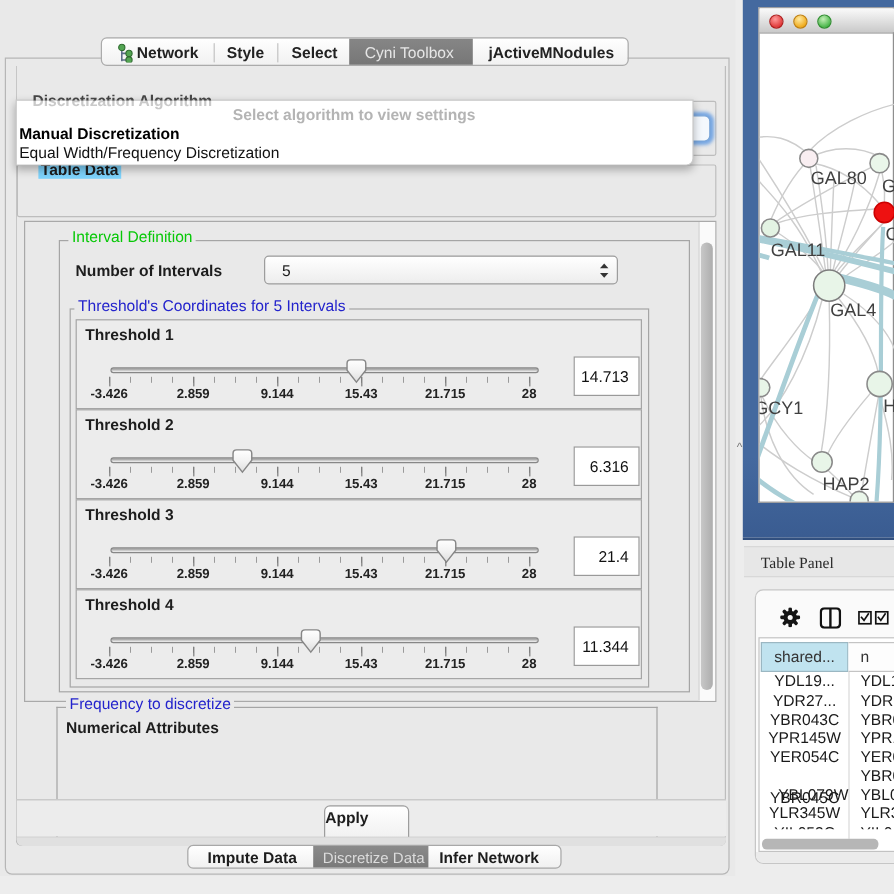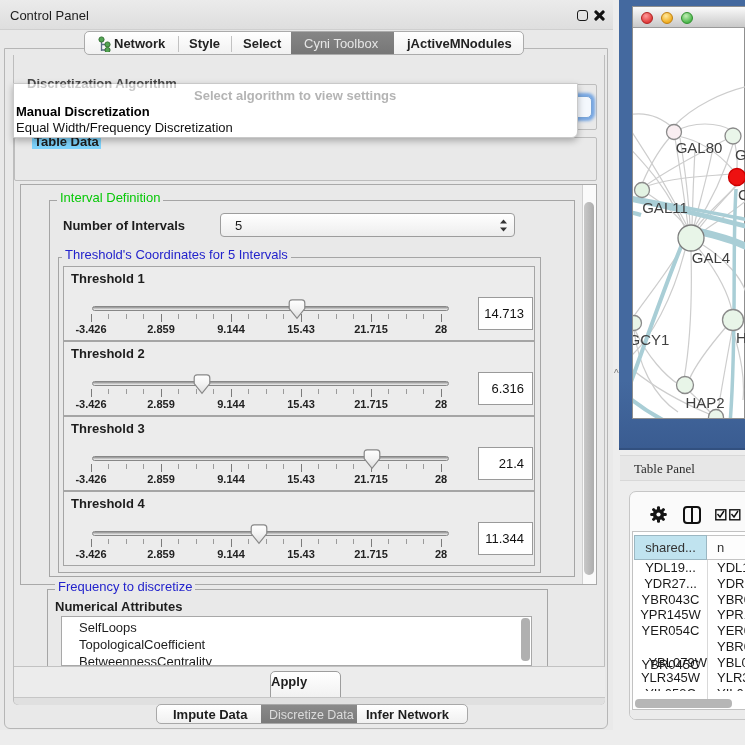--- a/index.html
+++ b/index.html
@@ -7,30 +7,20 @@
 body { font-family:"Liberation Sans", sans-serif; background:#ededed; position:relative; }
 .abs { position:absolute; }
 .b13 { font-size:13px; font-weight:bold; color:#1d1d1d; }
 .n13 { font-size:13px; color:#1d1d1d; }
 </style>
 </head>
 <body>
 
 <div class="abs" id="leftwin" style="left:0;top:0;width:613px;height:730px;background:#e9e9e9;">
 
-  <div class="abs" style="left:0;top:0;width:613px;height:30px;background:linear-gradient(#ebebeb,#dedede);border-bottom:1px solid #cfcfcf;">
-    <div class="abs" style="left:10px;top:8px;font-size:13px;color:#1d1d1d;">Control Panel</div>
-
-    <div class="abs" style="left:577px;top:10px;width:11px;height:11px;border:1.7px solid #1a1a1a;border-radius:3px;"></div>
-
-    <div class="abs" style="left:593px;top:9px;width:12px;height:12px;">
-      <div class="abs" style="left:4.5px;top:-0.5px;width:3px;height:13px;background:#111;transform:rotate(45deg);border-radius:1px;"></div>
-      <div class="abs" style="left:4.5px;top:-0.5px;width:3px;height:13px;background:#111;transform:rotate(-45deg);border-radius:1px;"></div>
-    </div>
-  </div>
 
   <div class="abs" style="left:4px;top:48px;width:604px;height:681px;border:1px solid #b6b6b6;border-radius:0 0 6px 6px;background:#e9e9e9;"></div>
 
   <div class="abs" style="left:13px;top:55px;width:592px;height:650px;border:1px solid #bdbdbd;border-top:none;border-radius:0 0 5px 5px;background:#e9e9e9;"></div>
 
   <div class="abs" style="left:84px;top:31px;width:440px;height:24px;background:linear-gradient(#ffffff,#f1f1f1);border:1px solid #ababab;border-radius:5px;overflow:hidden;">
 
     <div class="abs" style="left:206px;top:0;width:103px;height:24px;background:linear-gradient(#868686,#757575);"></div>
 
     <div class="abs" style="left:93px;top:4px;width:1px;height:16px;background:#c2c2c2;"></div>
@@ -210,26 +200,20 @@
 
     <div class="abs" style="left:414px;top:30px;width:55px;height:33px;background:#ffffff;border:1px solid #9a9a9a;">
       <div class="abs" style="right:8px;top:8px;font-size:13px;color:#111;">11.344</div>
     </div>
   </div>
   </div>
 
   <div class="abs" style="left:47px;top:589px;width:501px;height:110px;border:1px solid #a5a5a5;border-bottom:none;"></div>
   <div class="abs" style="left:55px;top:579px;background:#e9e9e9;padding:0 3px;font-size:13px;color:#2323cc;">Frequency to discretize</div>
   <div class="abs b13" style="left:55px;top:599px;">Numerical Attributes</div>
-  <div class="abs" style="left:61px;top:616px;width:471px;height:50px;background:#ffffff;border:1px solid #a8a8a8;overflow:hidden;">
-    <div class="abs n13" style="left:17px;top:3px;">SelfLoops</div>
-    <div class="abs n13" style="left:17px;top:20px;">TopologicalCoefficient</div>
-    <div class="abs n13" style="left:17px;top:37px;">BetweennessCentrality</div>
-    <div class="abs" style="right:1px;top:1px;width:9px;height:43px;background:#b0b0b0;border-radius:4px;"></div>
-  </div>
 
   <div class="abs" style="left:14px;top:666px;width:591px;height:31px;border-top:1px solid #c2c2c2;background:#ececec;"></div>
   <div class="abs" style="left:270px;top:671px;width:71px;height:37px;background:linear-gradient(#ffffff,#ececec);border:1px solid #9d9d9d;border-radius:5px;text-align:left;font-weight:bold;">
     <span class="n13" style="line-height:20px;">Apply</span>
   </div>
   <div class="abs" style="left:14px;top:697px;width:591px;height:8px;background:#e0e0e0;border-top:1px solid #c6c6c6;border-radius:0 0 5px 5px;"></div>
 
   <div class="abs" style="left:156px;top:704px;width:312px;height:20px;background:linear-gradient(#ffffff,#f0f0f0);border:1px solid #a8a8a8;border-radius:5px;overflow:hidden;">
     <div class="abs" style="left:104px;top:0;width:96px;height:20px;background:linear-gradient(#8a8a8a,#787878);"></div>
     <div class="abs b13" style="left:16px;top:2px;">Impute Data</div>

